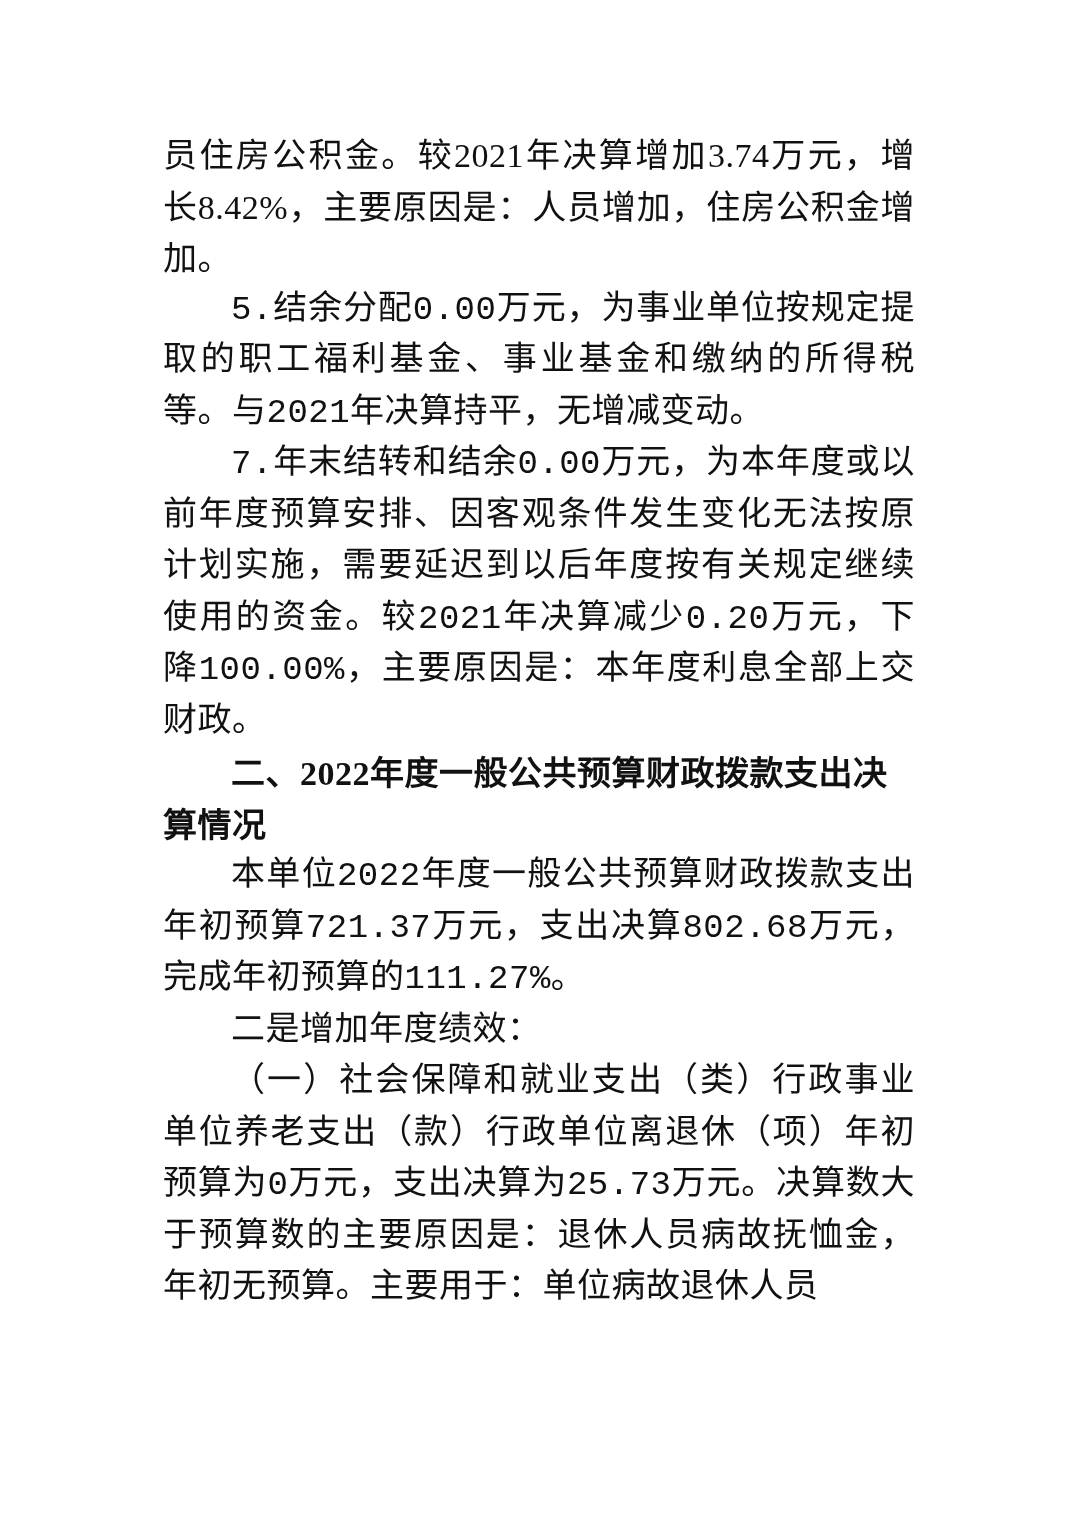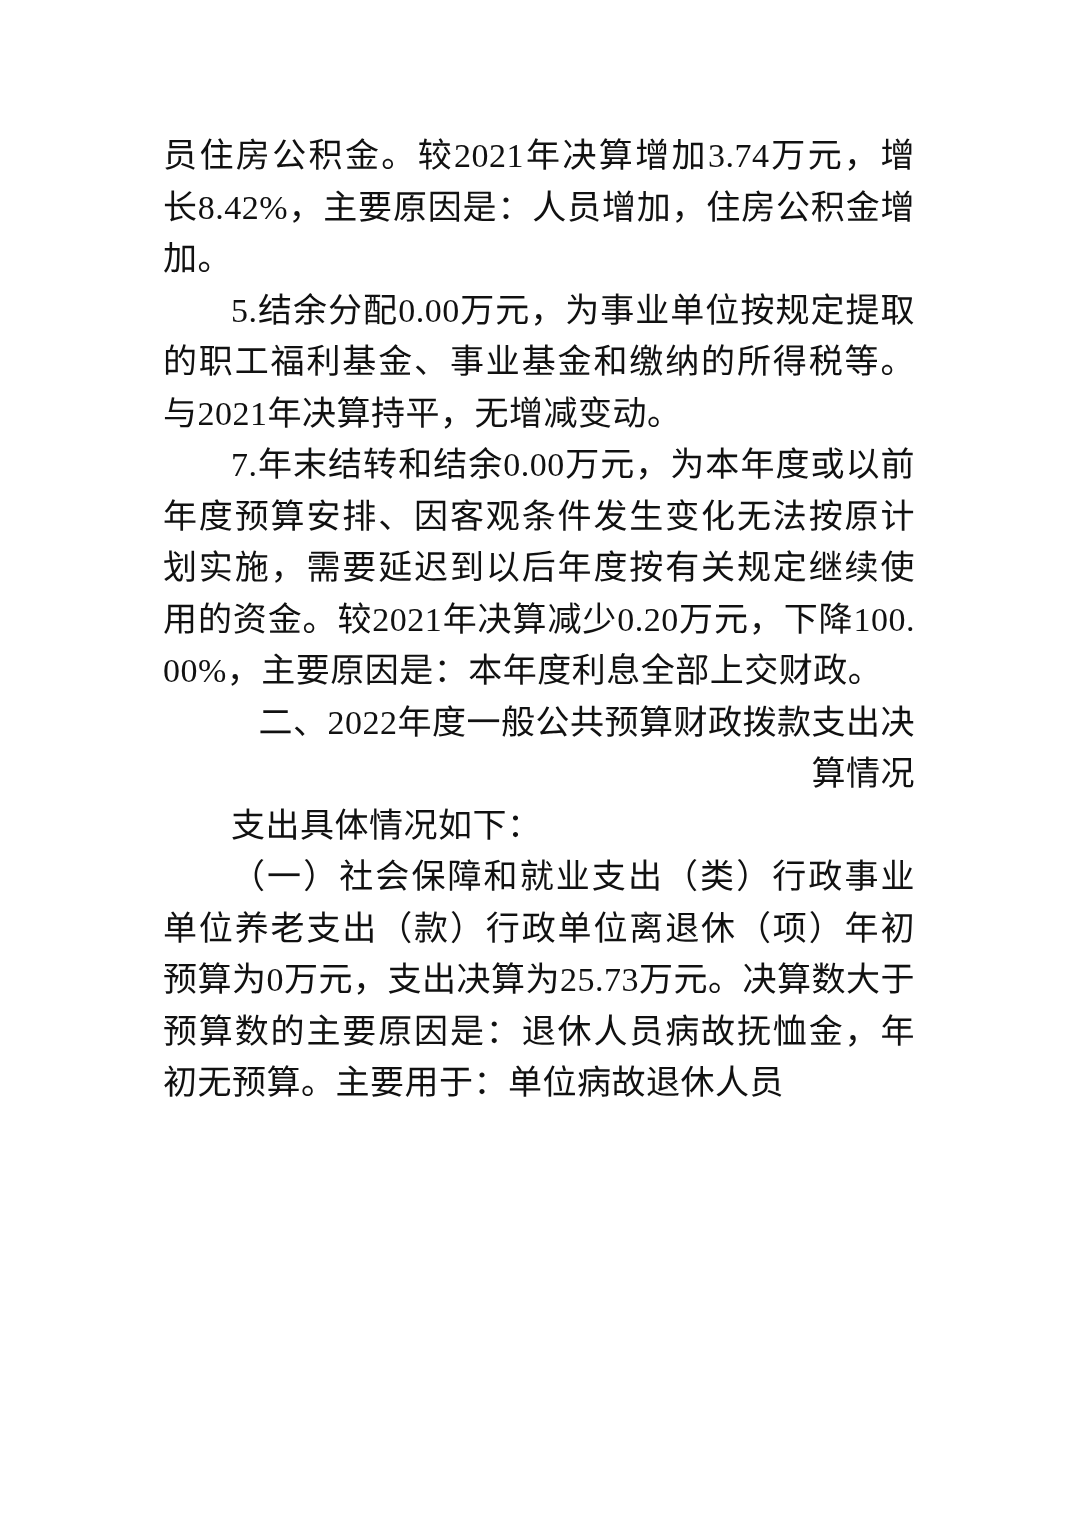--- a/index.html
+++ b/index.html
@@ -24,33 +24,35 @@
     font-size: 34px;
     line-height: 51.5px;
     text-align: justify;
     text-justify: inter-ideograph;
     letter-spacing: 0.5px;
     word-break: break-all;
     color: #111111;
   }
   .doc-body p.indent {
     text-indent: 2em;
+    font-family: Liberation Mono, monospace;
   }
   .doc-body p.heading {
-    font-weight: normal;
+    font-weight: bold;
     text-indent: 2em;
-    text-align: right;
+    text-align: left;
     letter-spacing: 0.5px;
   }
 </style>
 </head>
 <body>
 
 <div class="page">
   <div class="doc-body">
     <p>员住房公积金。较2021年决算增加3.74万元，增长8.42%，主要原因是：人员增加，住房公积金增加。</p>
     <p class="indent">5.结余分配0.00万元，为事业单位按规定提取的职工福利基金、事业基金和缴纳的所得税等。与2021年决算持平，无增减变动。</p>
     <p class="indent">7.年末结转和结余0.00万元，为本年度或以前年度预算安排、因客观条件发生变化无法按原计划实施，需要延迟到以后年度按有关规定继续使用的资金。较2021年决算减少0.20万元，下降100.00%，主要原因是：本年度利息全部上交财政。</p>
     <p class="heading">二、2022年度一般公共预算财政拨款支出决算情况</p>
-    <p class="indent">支出具体情况如下：</p>
+    <p class="indent">本单位2022年度一般公共预算财政拨款支出年初预算721.37万元，支出决算802.68万元，完成年初预算的111.27%。</p>
+    <p class="indent">二是增加年度绩效：</p>
     <p class="indent">（一）社会保障和就业支出（类）行政事业单位养老支出（款）行政单位离退休（项）年初预算为0万元，支出决算为25.73万元。决算数大于预算数的主要原因是：退休人员病故抚恤金，年初无预算。主要用于：单位病故退休人员</p>
   </div>
 </div>
 
 </body></html>

